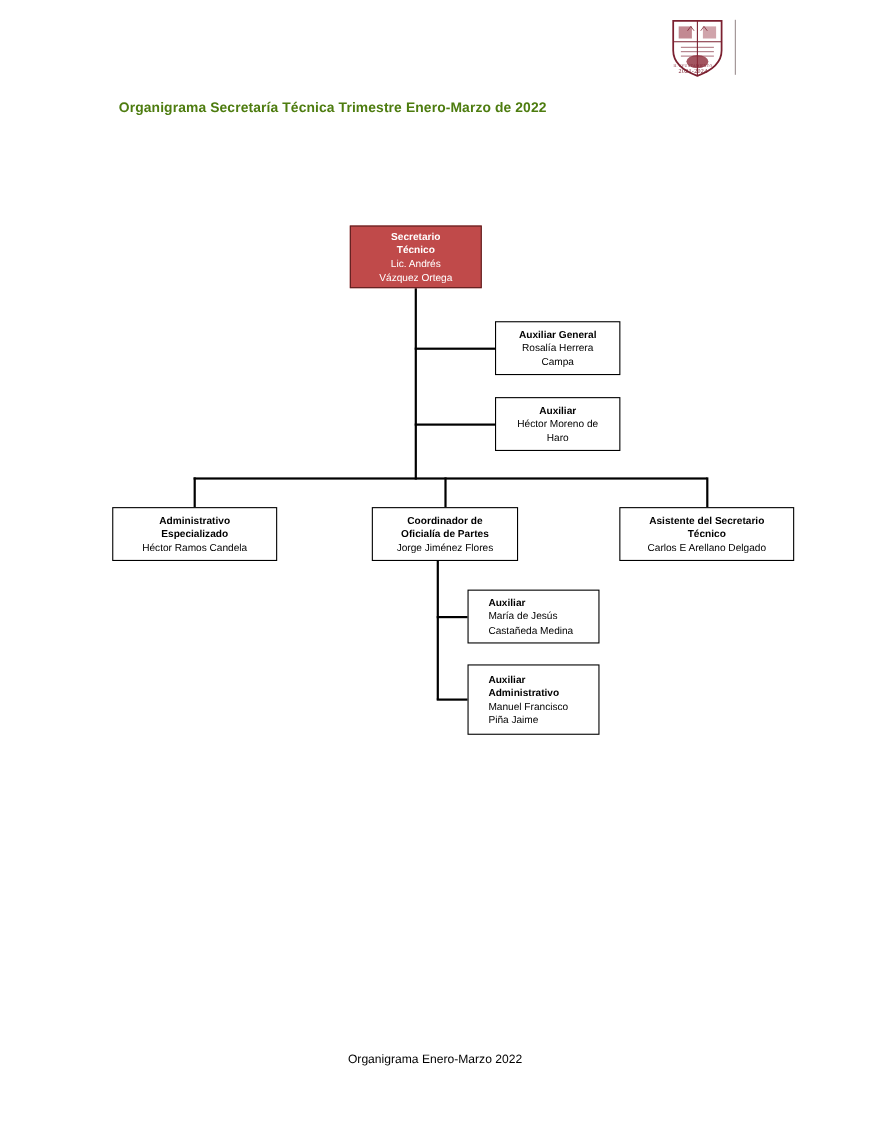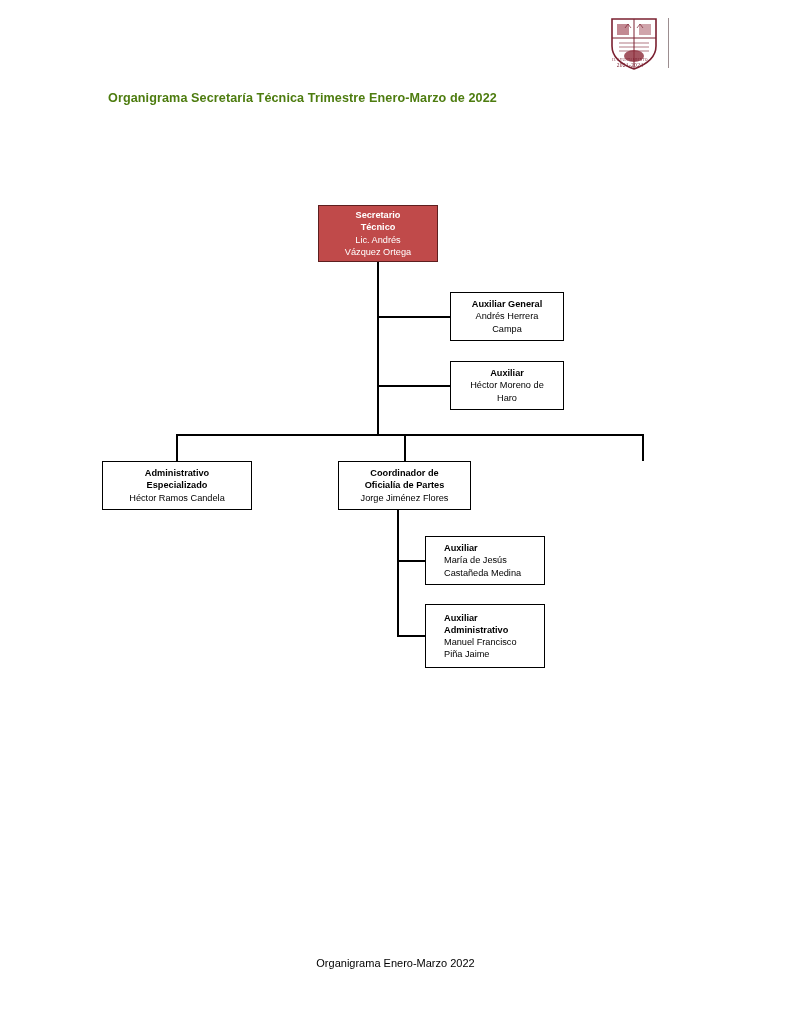--- a/index.html
+++ b/index.html
@@ -198,21 +198,21 @@
   <div class="line hline" style="left:397px; top:635px; width:29px;"></div>
 
   <div class="node root center" style="left:318px; top:205px; width:120px; height:57px;">
     <div class="title">Secretario Técnico</div>
     <div class="person">Lic. Andrés</div>
     <div class="person">Vázquez Ortega</div>
   </div>
 
   <div class="node center" style="left:450px; top:292px; width:114px; height:49px;text-align:center;">
     <div class="title">Auxiliar General</div>
-    <div class="person">Andrés Herrera</div>
+    <div class="person">Rosalía Herrera</div>
     <div class="person">Campa</div>
   </div>
 
   <div class="node center" style="left:450px; top:361px; width:114px; height:49px;">
     <div class="title">Auxiliar</div>
     <div class="person">Héctor Moreno de</div>
     <div class="person">Haro</div>
   </div>
 
   <div class="node center" style="left:102px; top:461px; width:150px; height:49px;">
@@ -220,20 +220,25 @@
     <div class="title">Especializado</div>
     <div class="person">Héctor Ramos Candela</div>
   </div>
 
   <div class="node center" style="left:338px; top:461px; width:133px; height:49px;">
     <div class="title">Coordinador de</div>
     <div class="title">Oficialía de Partes</div>
     <div class="person">Jorge Jiménez Flores</div>
   </div>
 
+  <div class="node center" style="left:563px; top:461px; width:159px; height:49px;">
+    <div class="title">Asistente del Secretario</div>
+    <div class="title">Técnico</div>
+    <div class="person">Carlos E Arellano Delgado</div>
+  </div>
 
   <div class="node left" style="left:425px; top:536px; width:120px; height:49px;">
     <div class="title">Auxiliar</div>
     <div class="person">María de Jesús</div>
     <div class="person">Castañeda Medina</div>
   </div>
 
   <div class="node left" style="left:425px; top:604px; width:120px; height:64px;">
     <div class="title">Auxiliar</div>
     <div class="title">Administrativo</div>

